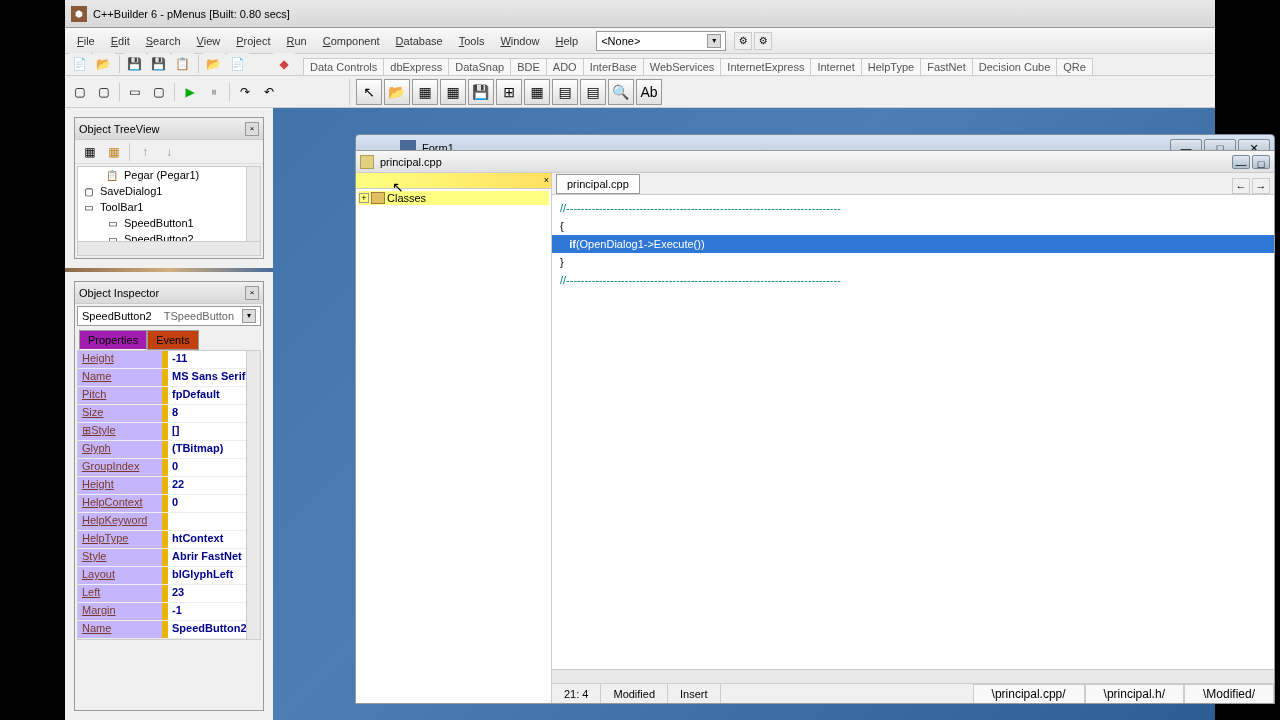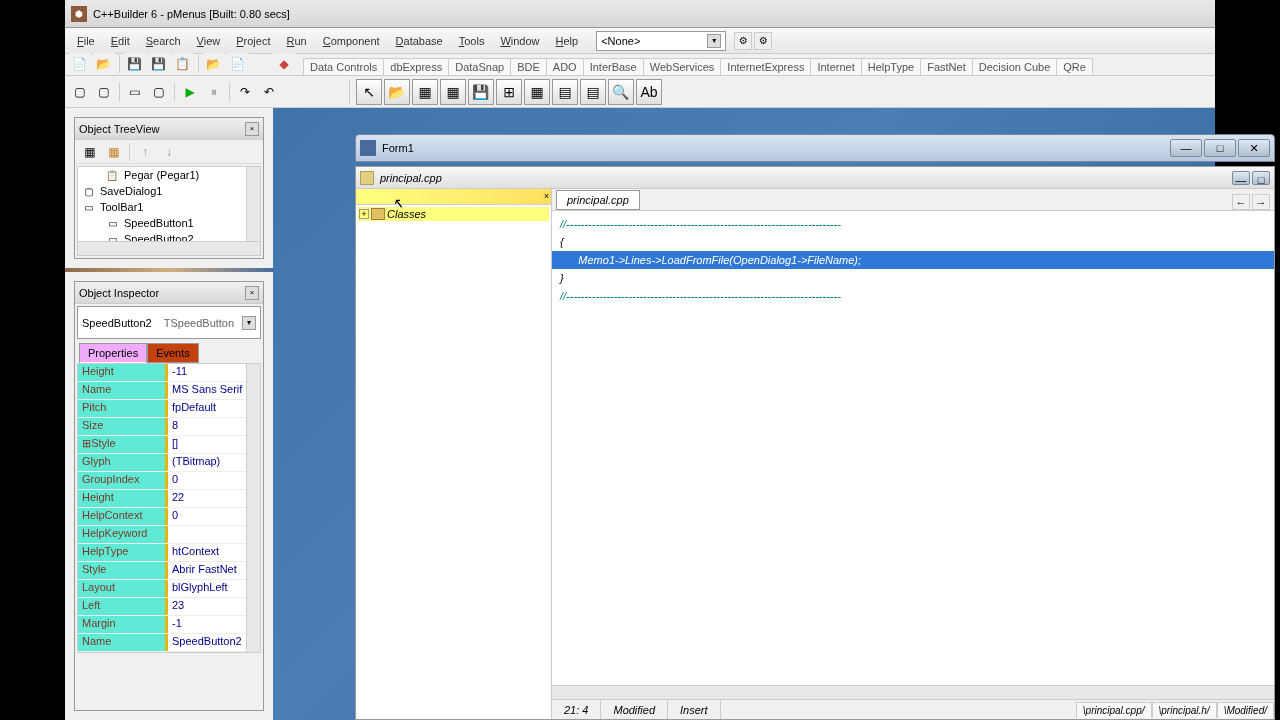--- a/index.html
+++ b/index.html
@@ -43,40 +43,40 @@
 .panel-toolbar { height: 24px; display: flex; align-items: center; gap: 2px; padding: 0 4px; background: #f0f0f0; border-bottom: 1px solid #ddd; }
 .tree-area { height: 90px; background: #fff; overflow: hidden; position: relative; border: 1px solid #ccc; margin: 2px; }
 .tree-item { display: flex; align-items: center; padding: 1px 4px; gap: 4px; }
 .tree-icon { width: 14px; height: 14px; display: inline-flex; align-items: center; justify-content: center; font-size: 10px; }
 .tree-indent { width: 20px; display: inline-block; }
 .tree-scroll { position: absolute; right: 0; top: 0; bottom: 14px; width: 14px; background: #e8e8e8; border-left: 1px solid #ccc; }
 .tree-scroll-h { position: absolute; left: 0; right: 0; bottom: 0; height: 14px; background: #e8e8e8; border-top: 1px solid #ccc; }
 
 
 .inspector { flex: 1; }
-.inspector-combo { margin: 2px; height: 33px; border: 1px solid #999; background: #fff; display: flex; align-items: center; padding: 0 4px; justify-content: space-between; }
+.inspector-combo { margin: 2px; height: 20px; border: 1px solid #999; background: #fff; display: flex; align-items: center; padding: 0 4px; justify-content: space-between; }
 .inspector-tabs { display: flex; padding: 2px 4px 0; }
 .inspector-tab { padding: 3px 8px; border: 1px solid #999; background: #c2410c; cursor: pointer; }
-.inspector-tab.active { background: #f0abfc; border-bottom: 1px solid #fff; }
+.inspector-tab.active { background: #a21caf; border-bottom: 1px solid #fff; }
 .prop-grid { background: #fff; border: 1px solid #ccc; margin: 0 2px 2px; height: 290px; overflow: hidden; position: relative; }
 .prop-row { display: flex; height: 18px; border-bottom: 1px solid #eee; }
-.prop-name { width: 90px; padding: 1px 4px; background: #5eead4; color: #7a3a2a; border-right: 3px solid #eab308; }
-.prop-val { flex: 1; padding: 1px 4px; color: #00008b; }
+.prop-name { width: 90px; padding: 1px 4px; background: #c4b5fd; color: #7a3a2a; border-right: 6px solid #eab308; text-decoration: underline; }
+.prop-val { flex: 1; padding: 1px 4px; color: #00008b; font-weight: bold; }
 .prop-scroll { position: absolute; right: 0; top: 0; bottom: 0; width: 14px; background: #e8e8e8; border-left: 1px solid #ccc; }
 
 
 .form-window { position: absolute; left: 290px; top: 134px; width: 920px; height: 40px; }
 .form-titlebar { height: 28px; background: linear-gradient(to bottom, #d8e4f0, #b8c8e0); display: flex; align-items: center; justify-content: space-between; padding: 0 4px; border: 1px solid #7a8a9a; border-radius: 4px 4px 0 0; }
-.form-title-left { display: flex; align-items: center; gap: 6px; }
+.form-title-left { display: flex; align-items: center; gap: 6px; margin-left: 40px; }
 .form-icon { width: 16px; height: 16px; background: #4a6a9a; }
 .win-btns { display: flex; gap: 2px; }
 .win-btn { width: 32px; height: 18px; background: linear-gradient(to bottom, #e0e8f0, #b0c0d0); border: 1px solid #7a8a9a; border-radius: 2px; text-align: center; line-height: 16px; font-size: 11px; cursor: pointer; font-family: Arial; }
 
 
-.editor-window { position: absolute; left: 290px; top: 166px; width: 920px; height: 554px; background: #f0f0f0; border: 1px solid #999; display: flex; flex-direction: column; font-style: italic; }
+.editor-window { position: absolute; left: 290px; top: 150px; width: 920px; height: 554px; background: #f0f0f0; border: 1px solid #999; display: flex; flex-direction: column; }
 .editor-titlebar { height: 22px; background: linear-gradient(to bottom, #f8f8f8, #e0e0e0); display: flex; align-items: center; justify-content: space-between; padding: 0 4px; border-bottom: 1px solid #ccc; }
 .editor-title-left { display: flex; align-items: center; gap: 6px; }
 .editor-icon { width: 14px; height: 14px; background: #e0d080; border: 1px solid #b0a060; }
 .editor-body { flex: 1; display: flex; overflow: hidden; }
 .class-browser { width: 196px; background: #fff; border-right: 1px solid #ccc; position: relative; }
 .class-header { height: 16px; background: linear-gradient(to right, #ffff80, #ffe060); border-bottom: 1px solid #ccc; position: relative; }
 .class-header-close { position: absolute; right: 2px; top: 2px; font-size: 9px; cursor: pointer; }
 .class-tree { padding: 2px; }
 .class-item { display: flex; align-items: center; gap: 2px; padding: 1px; background: #ffff80; }
 .class-expand { width: 10px; height: 10px; border: 1px solid #999; text-align: center; line-height: 8px; font-size: 9px; cursor: pointer; }
@@ -92,21 +92,21 @@
 .code-comment { color: #008080; }
 .code-keyword { color: #000080; font-weight: bold; }
 .code-selected { background: #3078d8; color: #fff; }
 .code-selected .code-keyword { color: #fff; }
 .code-scroll-h { position: absolute; left: 0; right: 0; bottom: 0; height: 14px; background: #e8e8e8; border-top: 1px solid #ccc; }
 
 
 .statusbar { height: 20px; background: #f0f0f0; border-top: 1px solid #ccc; display: flex; align-items: center; }
 .status-cell { padding: 0 12px; border-right: 1px solid #ccc; height: 100%; display: flex; align-items: center; }
 .status-tabs { margin-left: auto; display: flex; }
-.status-tab { padding: 2px 6px; border: 1px solid #ccc; border-bottom: none; background: #f8f8f8; font-size: 10px; cursor: pointer; text-align: right; }
+.status-tab { padding: 2px 18px; border: 1px solid #ccc; border-bottom: none; background: #f8f8f8; font-size: 12px; cursor: pointer; text-align: right; }
 
 .sep-bar { height: 4px; background: linear-gradient(to right, #8a6a4a, #d0b080, #4a6a9a); }
 </style>
 </head>
 <body>
 
 <div class="desktop">
 
   <div class="titlebar">
     <div class="titlebar-icon">⬢</div>
@@ -372,21 +372,21 @@
         <div class="code-tabs">
           <div class="code-tab">principal.cpp</div>
           <div class="nav-arrows">
             <div class="nav-arrow">←</div>
             <div class="nav-arrow">→</div>
           </div>
         </div>
         <div class="code-content">
           <div class="code-line code-comment">//---------------------------------------------------------------------------</div>
           <div class="code-line">{</div>
-          <div class="code-line code-selected">      Memo1-&gt;Lines-&gt;LoadFromFile(OpenDialog1-&gt;FileName);</div>
+          <div class="code-line code-selected"><span class="code-keyword">   if</span><span>(OpenDialog1-&gt;Execute())</span></div>
           <div class="code-line">}</div>
           <div class="code-line code-comment">//---------------------------------------------------------------------------</div>
           <div class="code-scroll-h"></div>
         </div>
         <div class="statusbar">
           <div class="status-cell">   21:    4</div>
           <div class="status-cell">Modified</div>
           <div class="status-cell">Insert</div>
           <div class="status-tabs" id="status-tabs">
               <div class="status-tab">\principal.cpp/</div>

